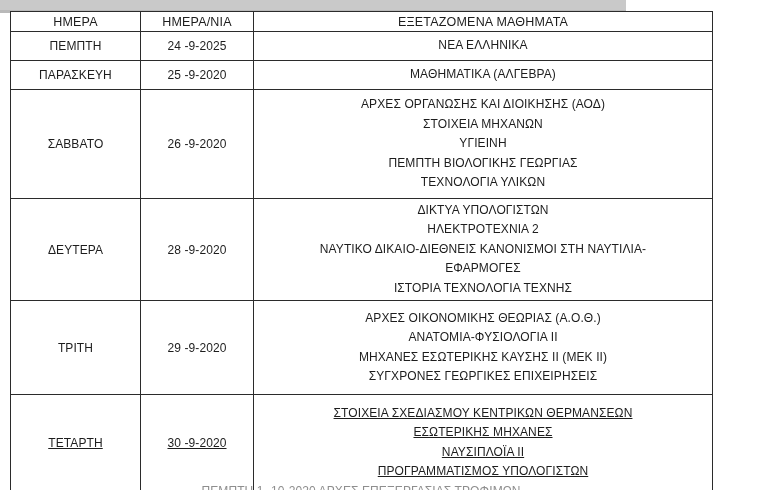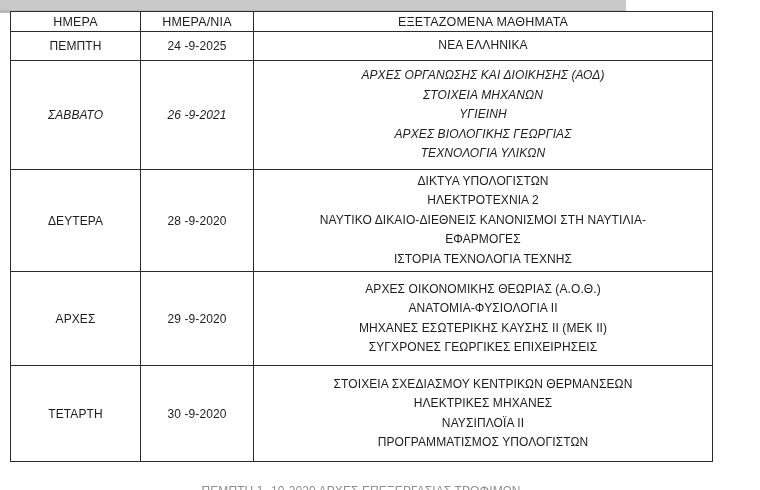--- a/index.html
+++ b/index.html
@@ -92,24 +92,24 @@
   td.subject-cell {
     padding: 4px 6px;
     line-height: 1.62;
   }
   td.subject-cell .subject-line {
     display: block;
   }
 
   
   tr.r-short td { height: 28px; }
-  tr.r-tall5 td { height: 108px; font-style: italic; }
+  tr.r-tall5 td { height: 108px; }
   tr.r-tall4a td { height: 101px; }
   tr.r-tall4b td { height: 93px; }
-  tr.r-tall4c td { height: 95px; }
+  tr.r-tall4c td { height: 95px; text-decoration: underline; }
 
   
   .clipped-below {
     position: absolute;
     left: 10px;
     top: 484px;
     width: 702px;
     height: 6px;
     overflow: hidden;
     color: #8e8e8e;
@@ -144,62 +144,69 @@
       <tbody>
 
         <tr class="r-short">
           <td class="day-cell">ΠΕΜΠΤΗ</td>
           <td class="date-cell">24 -9-2025</td>
           <td class="subject-cell">
             <span class="subject-line">ΝΕΑ ΕΛΛΗΝΙΚΑ</span>
           </td>
         </tr>
 
+        <tr class="r-short">
+          <td class="day-cell">ΠΑΡΑΣΚΕΥΗ</td>
+          <td class="date-cell">25 -9-2020</td>
+          <td class="subject-cell">
+            <span class="subject-line">ΜΑΘΗΜΑΤΙΚΑ (ΑΛΓΕΒΡΑ)</span>
+          </td>
+        </tr>
 
         <tr class="r-tall5">
           <td class="day-cell">ΣΑΒΒΑΤΟ</td>
-          <td class="date-cell">26 -9-2021</td>
+          <td class="date-cell">26 -9-2020</td>
           <td class="subject-cell">
             <span class="subject-line">ΑΡΧΕΣ ΟΡΓΑΝΩΣΗΣ ΚΑΙ ΔΙΟΙΚΗΣΗΣ (ΑΟΔ)</span>
             <span class="subject-line">ΣΤΟΙΧΕΙΑ ΜΗΧΑΝΩΝ</span>
             <span class="subject-line">ΥΓΙΕΙΝΗ</span>
-            <span class="subject-line">ΑΡΧΕΣ ΒΙΟΛΟΓΙΚΗΣ ΓΕΩΡΓΙΑΣ</span>
+            <span class="subject-line">ΠΕΜΠΤΗ ΒΙΟΛΟΓΙΚΗΣ ΓΕΩΡΓΙΑΣ</span>
             <span class="subject-line">ΤΕΧΝΟΛΟΓΙΑ ΥΛΙΚΩΝ</span>
           </td>
         </tr>
 
         <tr class="r-tall4a">
           <td class="day-cell">ΔΕΥΤΕΡΑ</td>
           <td class="date-cell">28 -9-2020</td>
           <td class="subject-cell">
             <span class="subject-line">ΔΙΚΤΥΑ ΥΠΟΛΟΓΙΣΤΩΝ</span>
             <span class="subject-line">ΗΛΕΚΤΡΟΤΕΧΝΙΑ 2</span>
             <span class="subject-line">ΝΑΥΤΙΚΟ ΔΙΚΑΙΟ-ΔΙΕΘΝΕΙΣ ΚΑΝΟΝΙΣΜΟΙ ΣΤΗ ΝΑΥΤΙΛΙΑ-</span>
             <span class="subject-line">ΕΦΑΡΜΟΓΕΣ</span>
             <span class="subject-line">ΙΣΤΟΡΙΑ ΤΕΧΝΟΛΟΓΙΑ ΤΕΧΝΗΣ</span>
           </td>
         </tr>
 
         <tr class="r-tall4b">
-          <td class="day-cell">ΑΡΧΕΣ</td>
+          <td class="day-cell">ΤΡΙΤΗ</td>
           <td class="date-cell">29 -9-2020</td>
           <td class="subject-cell">
             <span class="subject-line">ΑΡΧΕΣ ΟΙΚΟΝΟΜΙΚΗΣ ΘΕΩΡΙΑΣ (Α.Ο.Θ.)</span>
             <span class="subject-line">ΑΝΑΤΟΜΙΑ-ΦΥΣΙΟΛΟΓΙΑ ΙΙ</span>
             <span class="subject-line">ΜΗΧΑΝΕΣ ΕΣΩΤΕΡΙΚΗΣ ΚΑΥΣΗΣ ΙΙ (ΜΕΚ ΙΙ)</span>
             <span class="subject-line">ΣΥΓΧΡΟΝΕΣ ΓΕΩΡΓΙΚΕΣ ΕΠΙΧΕΙΡΗΣΕΙΣ</span>
           </td>
         </tr>
 
         <tr class="r-tall4c">
           <td class="day-cell">ΤΕΤΑΡΤΗ</td>
           <td class="date-cell">30 -9-2020</td>
           <td class="subject-cell">
             <span class="subject-line">ΣΤΟΙΧΕΙΑ ΣΧΕΔΙΑΣΜΟΥ ΚΕΝΤΡΙΚΩΝ ΘΕΡΜΑΝΣΕΩΝ</span>
-            <span class="subject-line">ΗΛΕΚΤΡΙΚΕΣ ΜΗΧΑΝΕΣ</span>
+            <span class="subject-line">ΕΣΩΤΕΡΙΚΗΣ ΜΗΧΑΝΕΣ</span>
             <span class="subject-line">ΝΑΥΣΙΠΛΟΪΑ ΙΙ</span>
             <span class="subject-line">ΠΡΟΓΡΑΜΜΑΤΙΣΜΟΣ ΥΠΟΛΟΓΙΣΤΩΝ</span>
           </td>
         </tr>
 
       </tbody>
     </table>
   </div>
 
   <div class="clipped-below">ΠΕΜΠΤΗ             1 -10-2020             ΑΡΧΕΣ ΕΠΕΞΕΡΓΑΣΙΑΣ ΤΡΟΦΙΜΩΝ</div>

